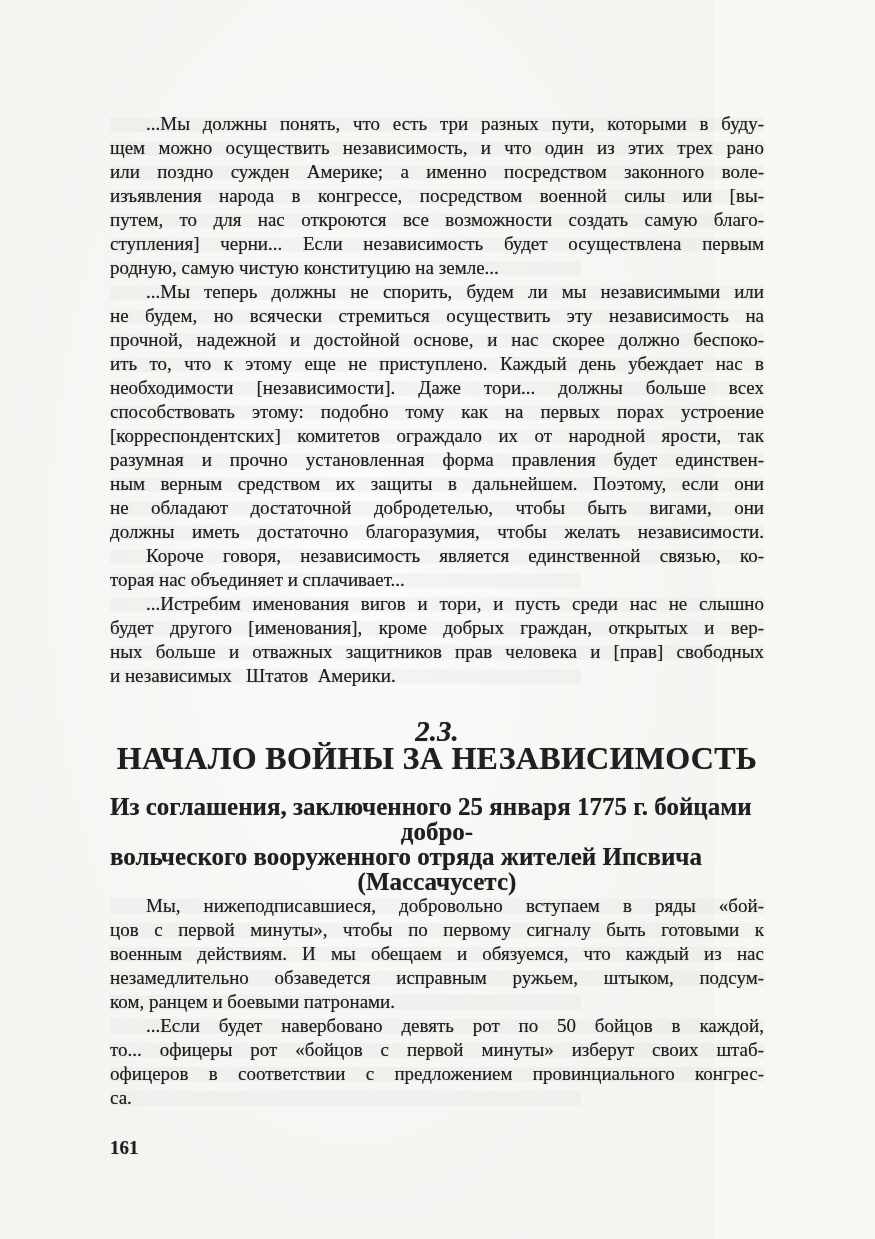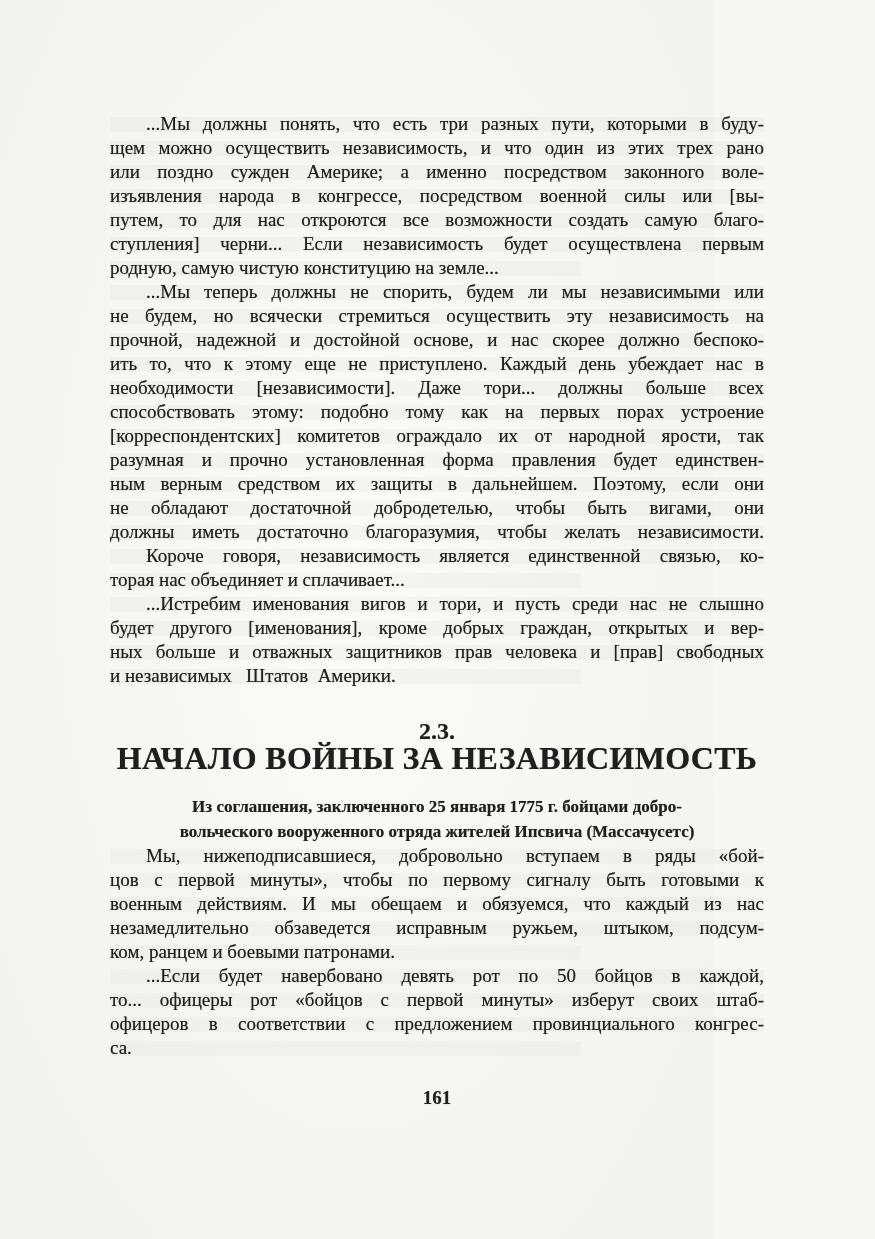--- a/index.html
+++ b/index.html
@@ -36,43 +36,44 @@
     white-space:pre-wrap;
     color:var(--ink);
     text-shadow:0 0 0.7px rgba(25,25,25,0.55);
     background:linear-gradient(var(--smudge),var(--smudge)) no-repeat 0 55%/100% 62%;
   }
   .line.last{text-align-last:left;background-size:72% 62%;}
   .line.last.fill{text-align-last:justify;background-size:100% 62%;}
   .line.indent{text-indent:36px;}
   .section-heading{margin-top:30px;text-align:center;}
   .section-number{
-    font-size:24px;font-weight:bold;line-height:27px;
+    font-size:29px;font-weight:bold;line-height:27px;
     text-shadow:0 0 0.7px rgba(25,25,25,0.6);
+    font-style:italic;
   }
   .section-title{
     font-size:32px;font-weight:bold;line-height:27px;
     text-shadow:0 0 0.7px rgba(25,25,25,0.6);
     letter-spacing:0.3px;
   }
   .subheading{margin-top:22px;}
   .subheading .line{
-    font-size:17px;
+    font-size:25px;
     font-weight:bold;
     line-height:25px;
     text-align:left;
     text-align-last:center;
     background:none;
     font-family:Liberation Serif, serif;
   }
   .after-sub{}
   .page-number{
     margin-top:26px;
     font-size:19px;font-weight:bold;line-height:24px;
-    text-align:center;
+    text-align:left;
     text-shadow:0 0 0.7px rgba(25,25,25,0.55);
   }
 </style>
 </head>
 <body>
 
 <div class="page">
   <div class="body-column">
 
     <div class="paragraph">

